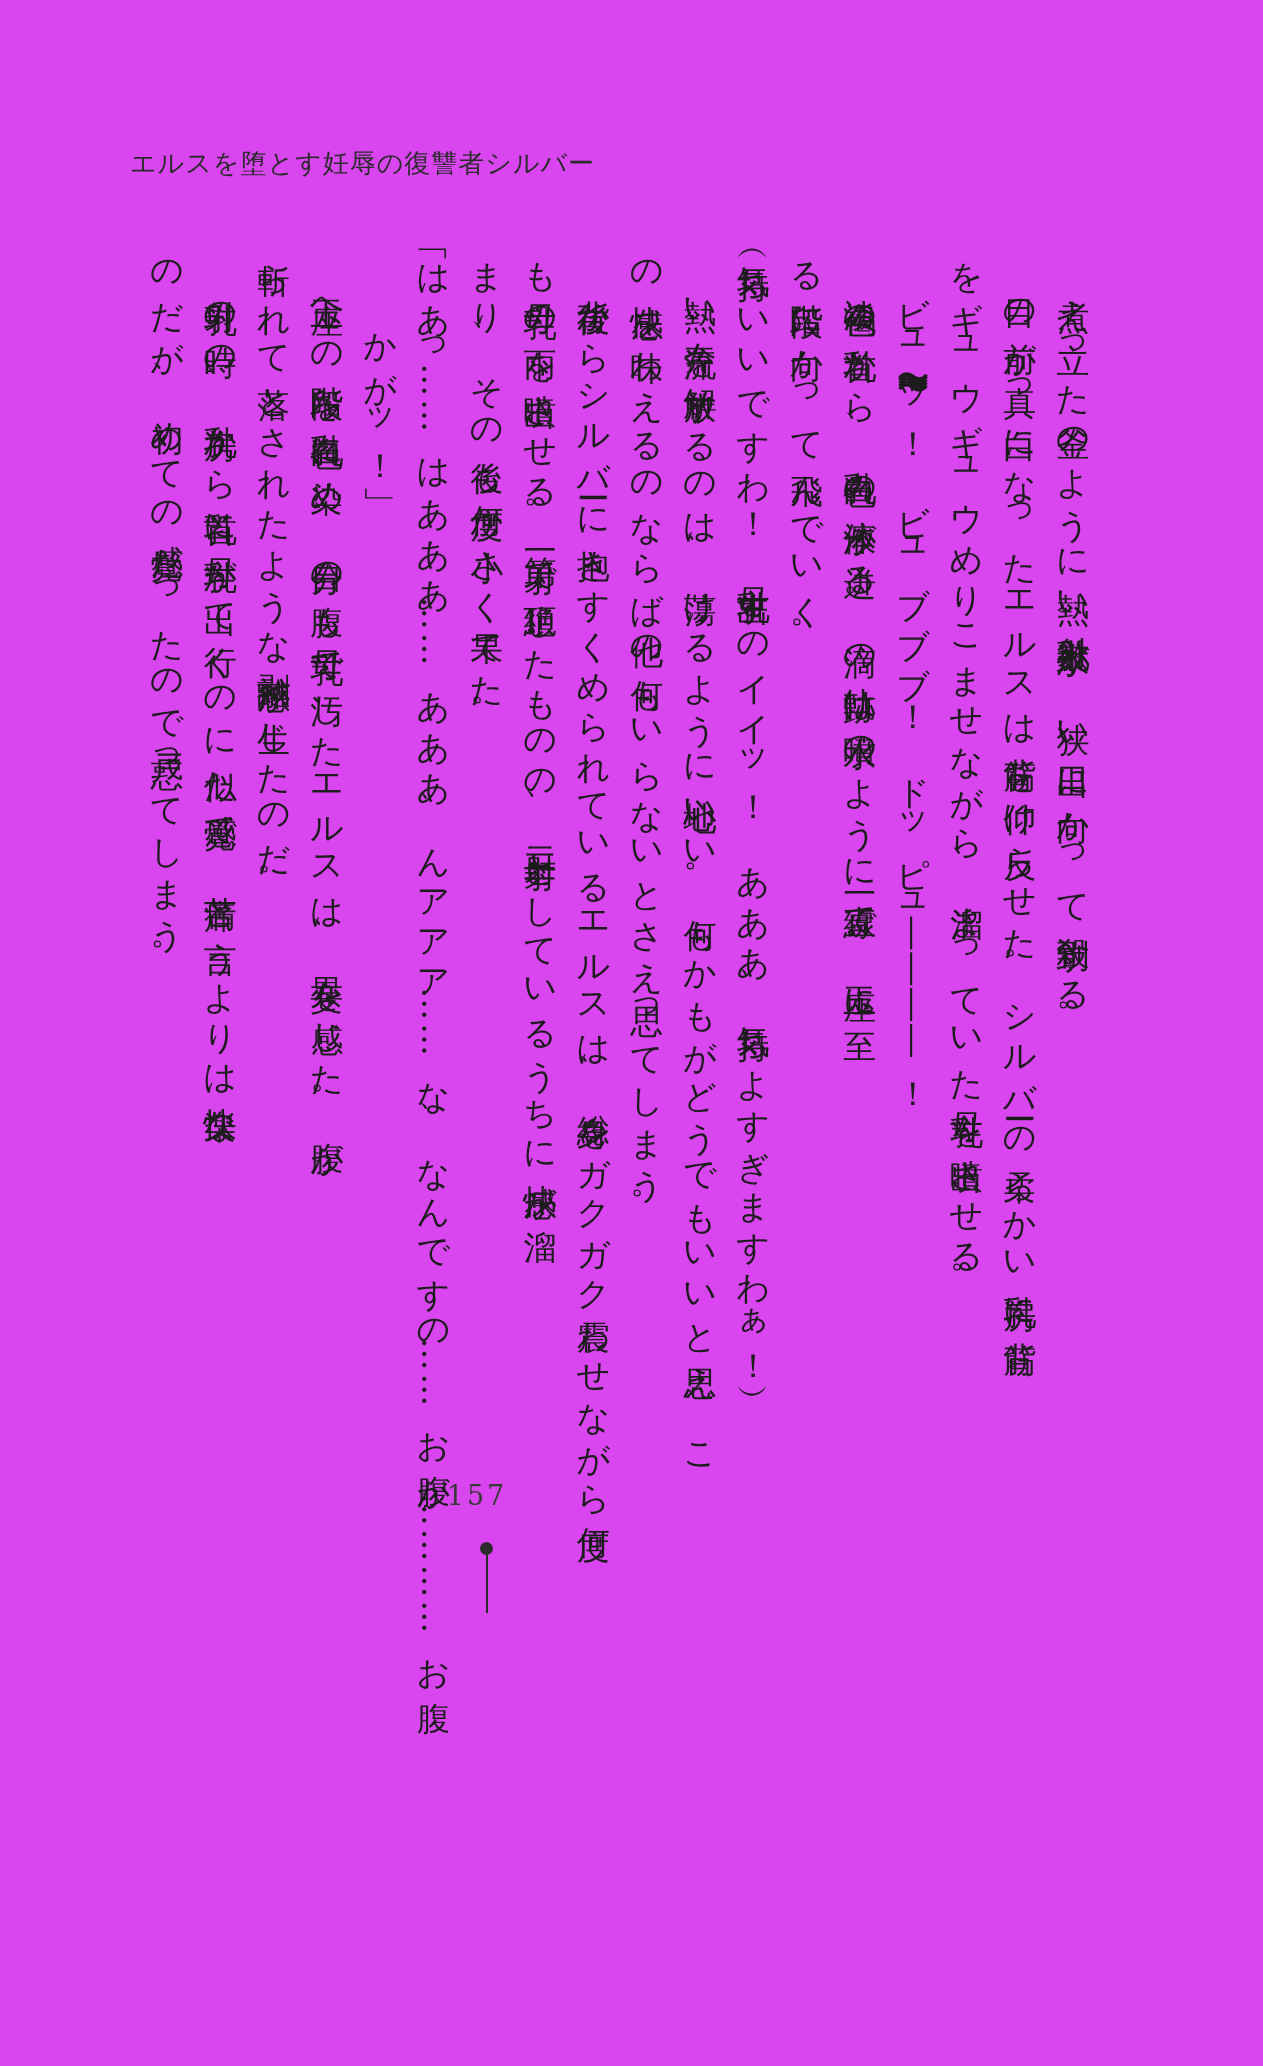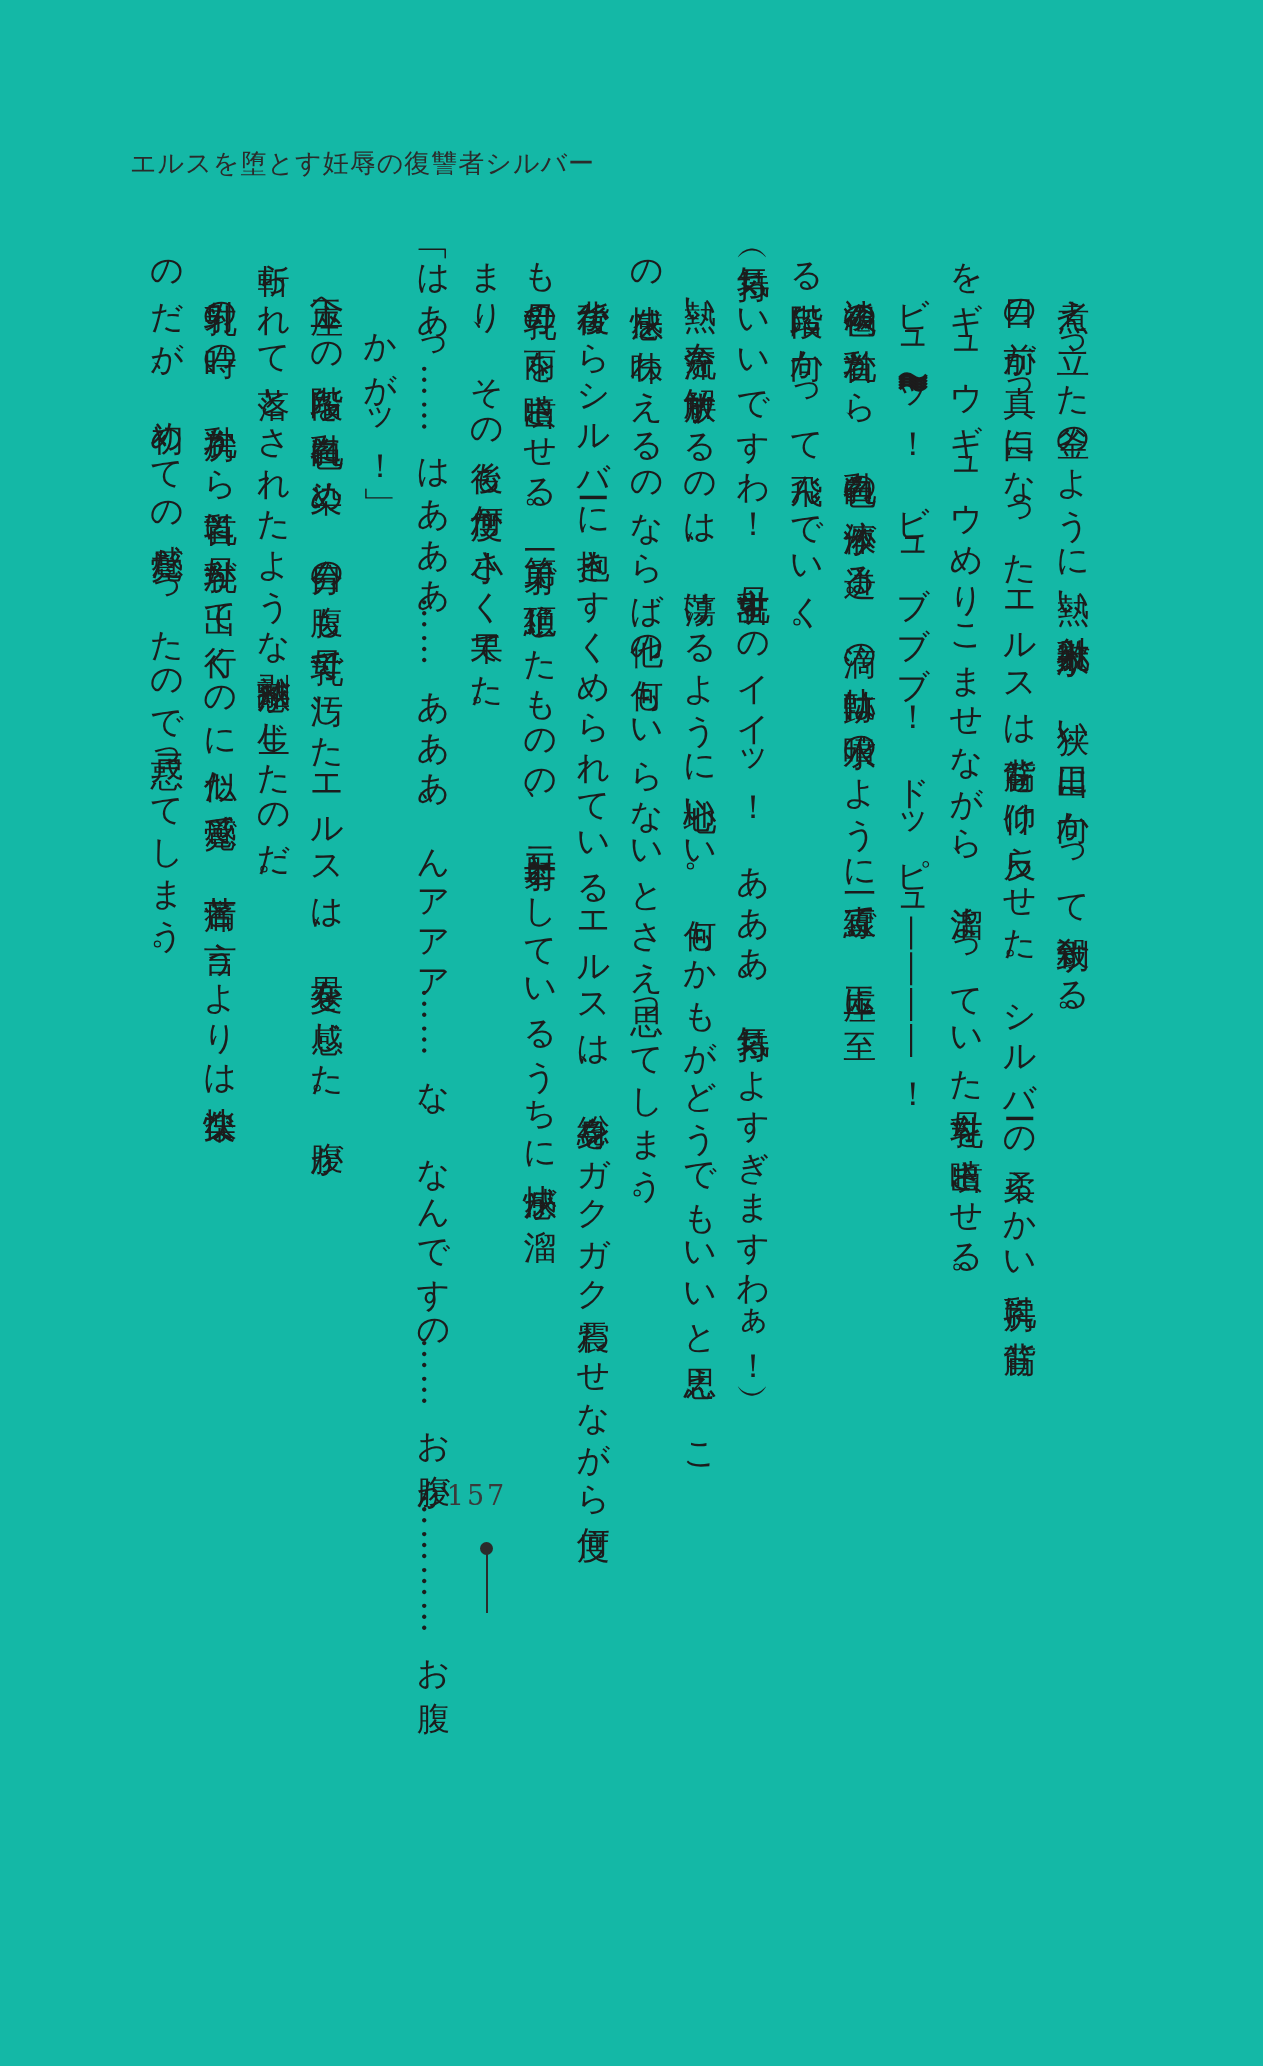--- a/index.html
+++ b/index.html
@@ -1,21 +1,21 @@
 <!DOCTYPE html>
 <html lang="ja"><head>
 <meta charset="utf-8">
 <style>
   html,body { margin:0; padding:0; background:#e8e8e8; }
   .page {
     position:relative;
     width:1263px;
     height:2066px;
     margin:0 auto;
-    background:#14b8a6;
+    background:#d946ef;
     overflow:hidden;
     font-family:"DejaVu Serif","Liberation Serif",serif;
   }
   .running-title {
     position:absolute;
     left:130px;
     top:146px;
     font-size:26px;
     letter-spacing:1px;
     color:#2b2b2b;

